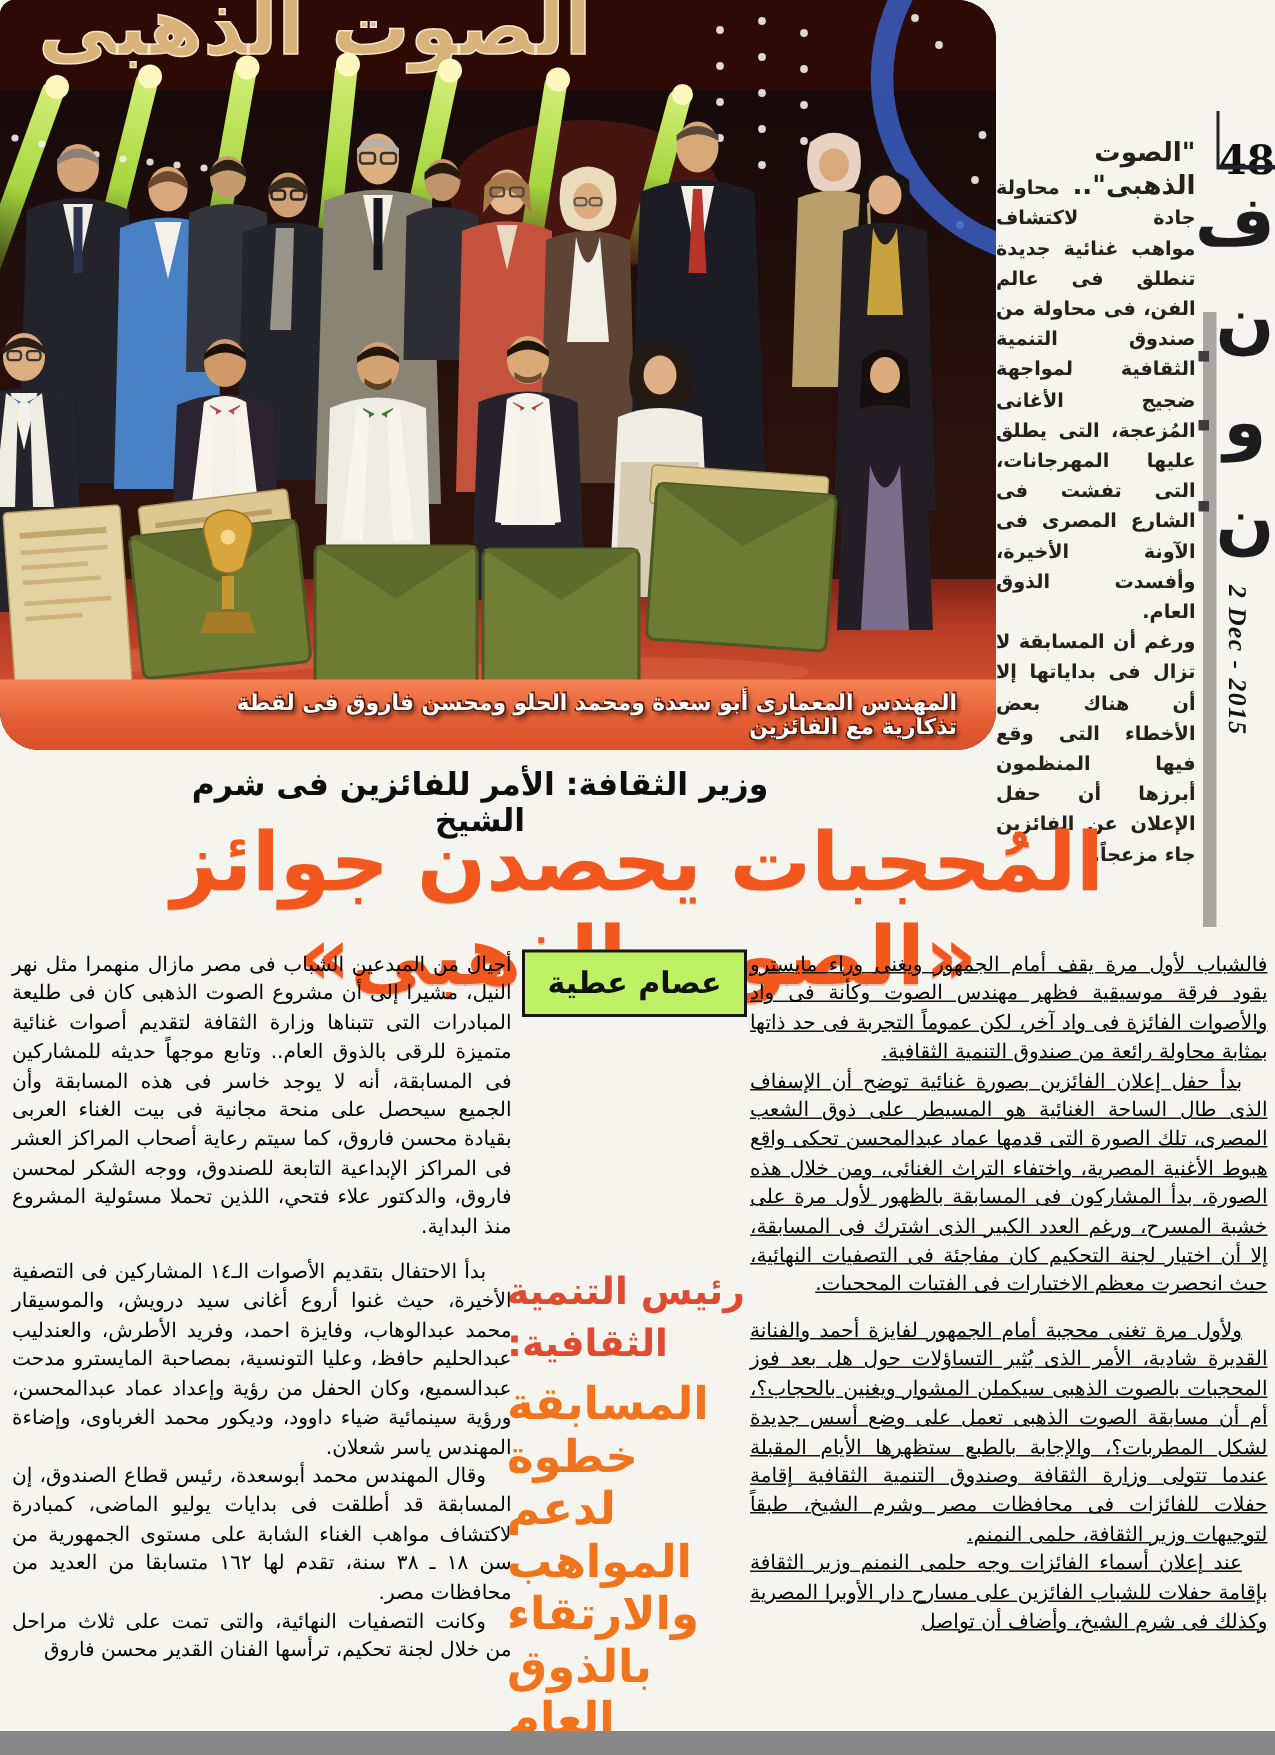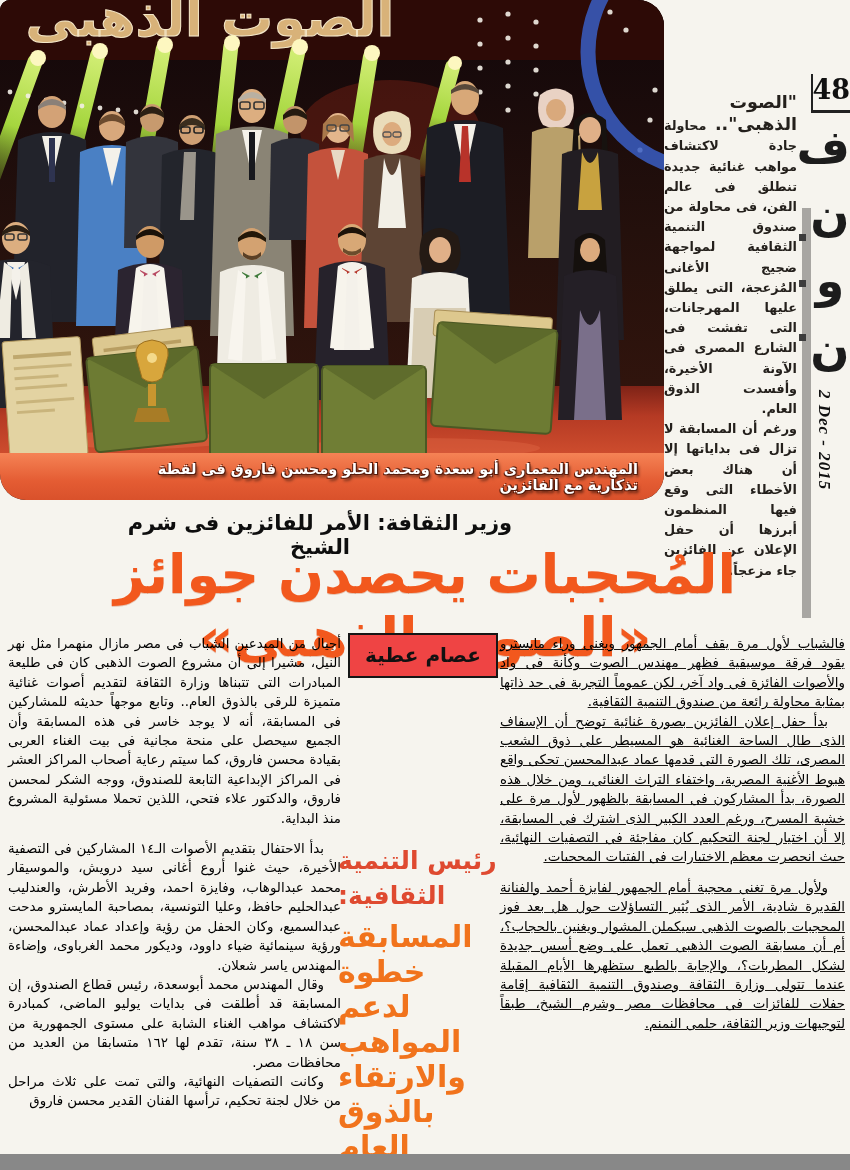--- a/index.html
+++ b/index.html
@@ -19,21 +19,21 @@
     background:linear-gradient(#f58355,#e45c33 60%,#d9512b);
     display:flex;align-items:center;justify-content:center;
   }
   .caption-bar span{
     display:block;width:100%;text-align:right;padding:0 26px 0 120px;
     font-size:14.5px;font-weight:bold;color:#fff;
     text-shadow:1px 1px 0 #571c0c,-1px 1px 0 #571c0c,1px -1px 0 #571c0c,2px 3px 3px rgba(0,0,0,.55);
   }
   
   .pn-vline{position:absolute;left:811px;top:74px;width:2px;height:36px;background:#222;}
-  .page-number{position:absolute;left:816px;top:74px;width:34px;text-align:center;
+  .page-number{position:absolute;left:816px;top:92px;width:34px;text-align:center;
     font-family:"DejaVu Serif",serif;font-weight:bold;font-size:27px;color:#101010;}
   .pn-rule{position:absolute;left:811px;top:110px;width:39px;height:2.5px;background:#222;}
   .section-letters{position:absolute;left:810px;top:114px;width:40px;text-align:center;
     font-weight:bold;font-size:46px;line-height:67px;color:#1c1c1c;}
   .section-letters b{display:block;font-weight:bold;}
   .side-rail{position:absolute;left:802px;top:208px;width:9px;height:410px;background:#a8a6a2;}
   .side-rail i{position:absolute;left:-3px;width:7px;height:7px;background:#3c3c3c;}
   .date-rotated{
     position:absolute;left:834px;top:390px;transform-origin:0 0;transform:rotate(90deg);
     font-family:"Liberation Serif","DejaVu Serif",serif;font-style:italic;font-weight:bold;
@@ -44,21 +44,21 @@
   .sidebar-col p{margin:0;font-size:12.8px;font-weight:bold;line-height:20.2px;color:#24201c;}
   .sidebar-lead{font-size:17.5px;letter-spacing:0;}
   
   .kicker{position:absolute;left:95px;top:511px;width:450px;text-align:center;
     font-size:21px;font-weight:bold;color:#0e0e0e;}
   .headline{position:absolute;left:0;top:543px;width:850px;text-align:center;
     font-size:54px;font-weight:bold;color:#f2581d;
     text-shadow:0 1px 0 rgba(180,60,10,.25);}
   .byline{position:absolute;left:348px;top:633px;width:150px;height:45px;box-sizing:border-box;
     border:2px solid #161616;text-align:center;font-size:20px;font-weight:bold;
-    line-height:40px;color:#111;background:#ef4444;}
+    line-height:40px;color:#111;background:#bef264;}
   
   .bodycol{position:absolute;text-align:justify;direction:rtl;}
   .bodycol p{margin:0;font-size:13.4px;line-height:19.4px;color:#000000;text-indent:17px;}
   .bodycol p.cont{text-indent:0;}
   .bodycol p.gap{margin-top:11px;}
   .col-right{left:500px;top:634px;width:345px;text-decoration:underline;}
   .col-left{left:8px;top:634px;width:333px;}
   
   .pullquote{position:absolute;left:338px;top:843px;width:162px;text-align:left;font-weight:bold;}
   .pq-speaker{font-size:25px;line-height:35px;color:#df4a30;margin:0;}
@@ -363,20 +363,21 @@
   </div>
 
   <div class="kicker">وزير الثقافة: الأمر للفائزين فى شرم الشيخ</div>
   <div class="headline">المُحجبات يحصدن جوائز «الصوت الذهبى»</div>
   <div class="byline">عصام عطية</div>
 
   <div class="bodycol col-right">
     <p class="cont">فالشباب لأول مرة يقف أمام الجمهور ويغنى وراء مايسترو يقود فرقة موسيقية فظهر مهندس الصوت وكأنة فى واد والأصوات الفائزة فى واد آخر، لكن عموماً التجربة فى حد ذاتها بمثابة محاولة رائعة من صندوق التنمية الثقافية.</p>
     <p>بدأ حفل إعلان الفائزين بصورة غنائية توضح أن الإسفاف الذى طال الساحة الغنائية هو المسيطر على ذوق الشعب المصرى، تلك الصورة التى قدمها عماد عبدالمحسن تحكى واقع هبوط الأغنية المصرية، واختفاء التراث الغنائى، ومن خلال هذه الصورة، بدأ المشاركون فى المسابقة بالظهور لأول مرة على خشبة المسرح، ورغم العدد الكبير الذى اشترك فى المسابقة، إلا أن اختيار لجنة التحكيم كان مفاجئة فى التصفيات النهائية، حيث انحصرت معظم الاختيارات فى الفتيات المحجبات.</p>
     <p class="gap">ولأول مرة تغنى محجبة أمام الجمهور لفايزة أحمد والفنانة القديرة شادية، الأمر الذى يُثير التساؤلات حول هل بعد فوز المحجبات بالصوت الذهبى سيكملن المشوار ويغنين بالحجاب؟، أم أن مسابقة الصوت الذهبى تعمل على وضع أسس جديدة لشكل المطربات؟، والإجابة بالطبع ستظهرها الأيام المقبلة عندما تتولى وزارة الثقافة وصندوق التنمية الثقافية إقامة حفلات للفائزات فى محافظات مصر وشرم الشيخ، طبقاً لتوجيهات وزير الثقافة، حلمى النمنم.</p>
+    <p>عند إعلان أسماء الفائزات وجه حلمى النمنم وزير الثقافة بإقامة حفلات للشباب الفائزين على مسارح دار الأوبرا المصرية وكذلك فى شرم الشيخ، وأضاف أن تواصل</p>
   </div>
 
   <div class="pullquote">
     <p class="pq-speaker">رئيس التنمية الثقافية:</p>
     <p class="pq-text">المسابقة خطوة لدعم المواهب والارتقاء بالذوق العام</p>
   </div>
 
   <div class="bodycol col-left">
     <p class="cont">أجيال من المبدعين الشباب فى مصر مازال منهمرا مثل نهر النيل، مشيرا إلى أن مشروع الصوت الذهبى كان فى طليعة المبادرات التى تتبناها وزارة الثقافة لتقديم أصوات غنائية متميزة للرقى بالذوق العام.. وتابع موجهاً حديثه للمشاركين فى المسابقة، أنه لا يوجد خاسر فى هذه المسابقة وأن الجميع سيحصل على منحة مجانية فى بيت الغناء العربى بقيادة محسن فاروق، كما سيتم رعاية أصحاب المراكز العشر فى المراكز الإبداعية التابعة للصندوق، ووجه الشكر لمحسن فاروق، والدكتور علاء فتحي، اللذين تحملا مسئولية المشروع منذ البداية.</p>
     <p class="gap">بدأ الاحتفال بتقديم الأصوات الـ١٤ المشاركين فى التصفية الأخيرة، حيث غنوا أروع أغانى سيد درويش، والموسيقار محمد عبدالوهاب، وفايزة احمد، وفريد الأطرش، والعندليب عبدالحليم حافظ، وعليا التونسية، بمصاحبة المايسترو مدحت عبدالسميع، وكان الحفل من رؤية وإعداد عماد عبدالمحسن، ورؤية سينمائية ضياء داوود، وديكور محمد الغرباوى، وإضاءة المهندس ياسر شعلان.</p>

